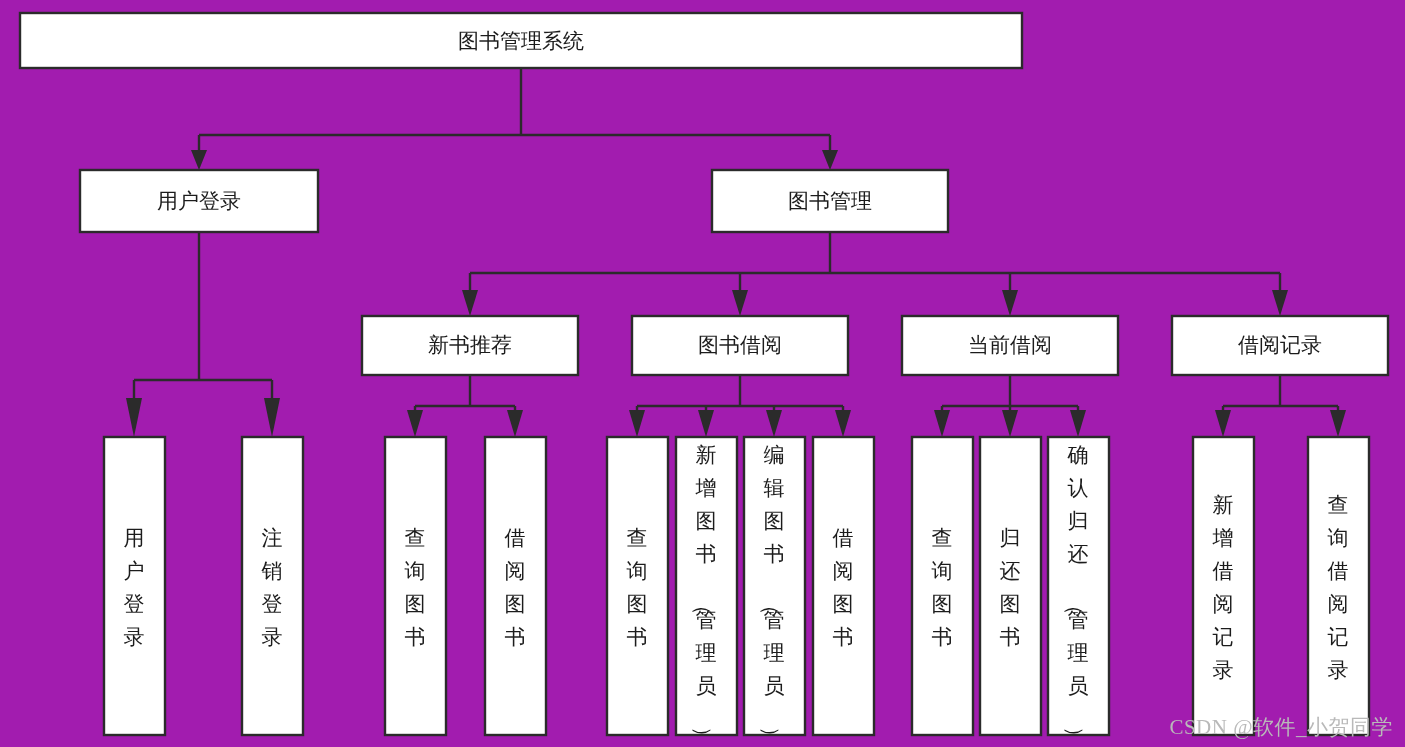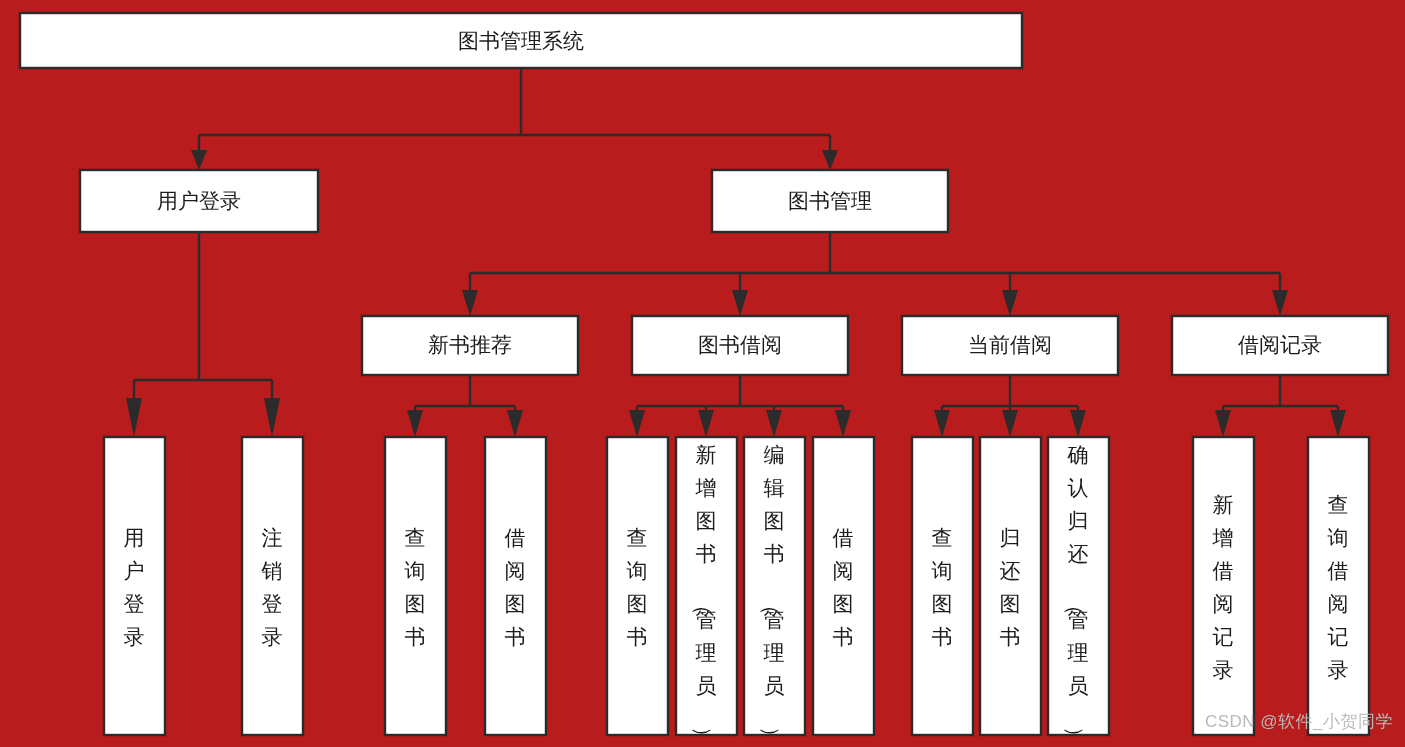--- a/index.html
+++ b/index.html
@@ -11,21 +11,21 @@
     font-family: "DejaVu Sans", "Liberation Sans", sans-serif;
     width: 1405px;
     height: 747px;
     overflow: hidden;
     position: relative;
   }
   #diagram-root {
     position: relative;
     width: 1405px;
     height: 747px;
-    background: #b91c1c;
+    background: #a21caf;
   }
   svg#tree-svg {
     position: absolute;
     left: 0;
     top: 0;
     width: 1405px;
     height: 747px;
     display: block;
   }
   .node-rect {
@@ -54,23 +54,23 @@
   .node-label-v {
     font-family: "DejaVu Sans", "Liberation Sans", sans-serif;
     font-size: 21px;
     fill: #1c1c1c;
     text-anchor: middle;
     white-space: pre;
   }
   .watermark-text {
     position: absolute;
     right: 12px;
-    bottom: 14px;
-    font-family: Liberation Sans, sans-serif;
-    font-size: 17px;
+    bottom: 6px;
+    font-family: Liberation Serif, serif;
+    font-size: 21px;
     color: #b9b9b9;
     letter-spacing: 0.5px;
     user-select: none;
     pointer-events: none;
     white-space: nowrap;
   }
 </style>
 </head>
 <body>
 

